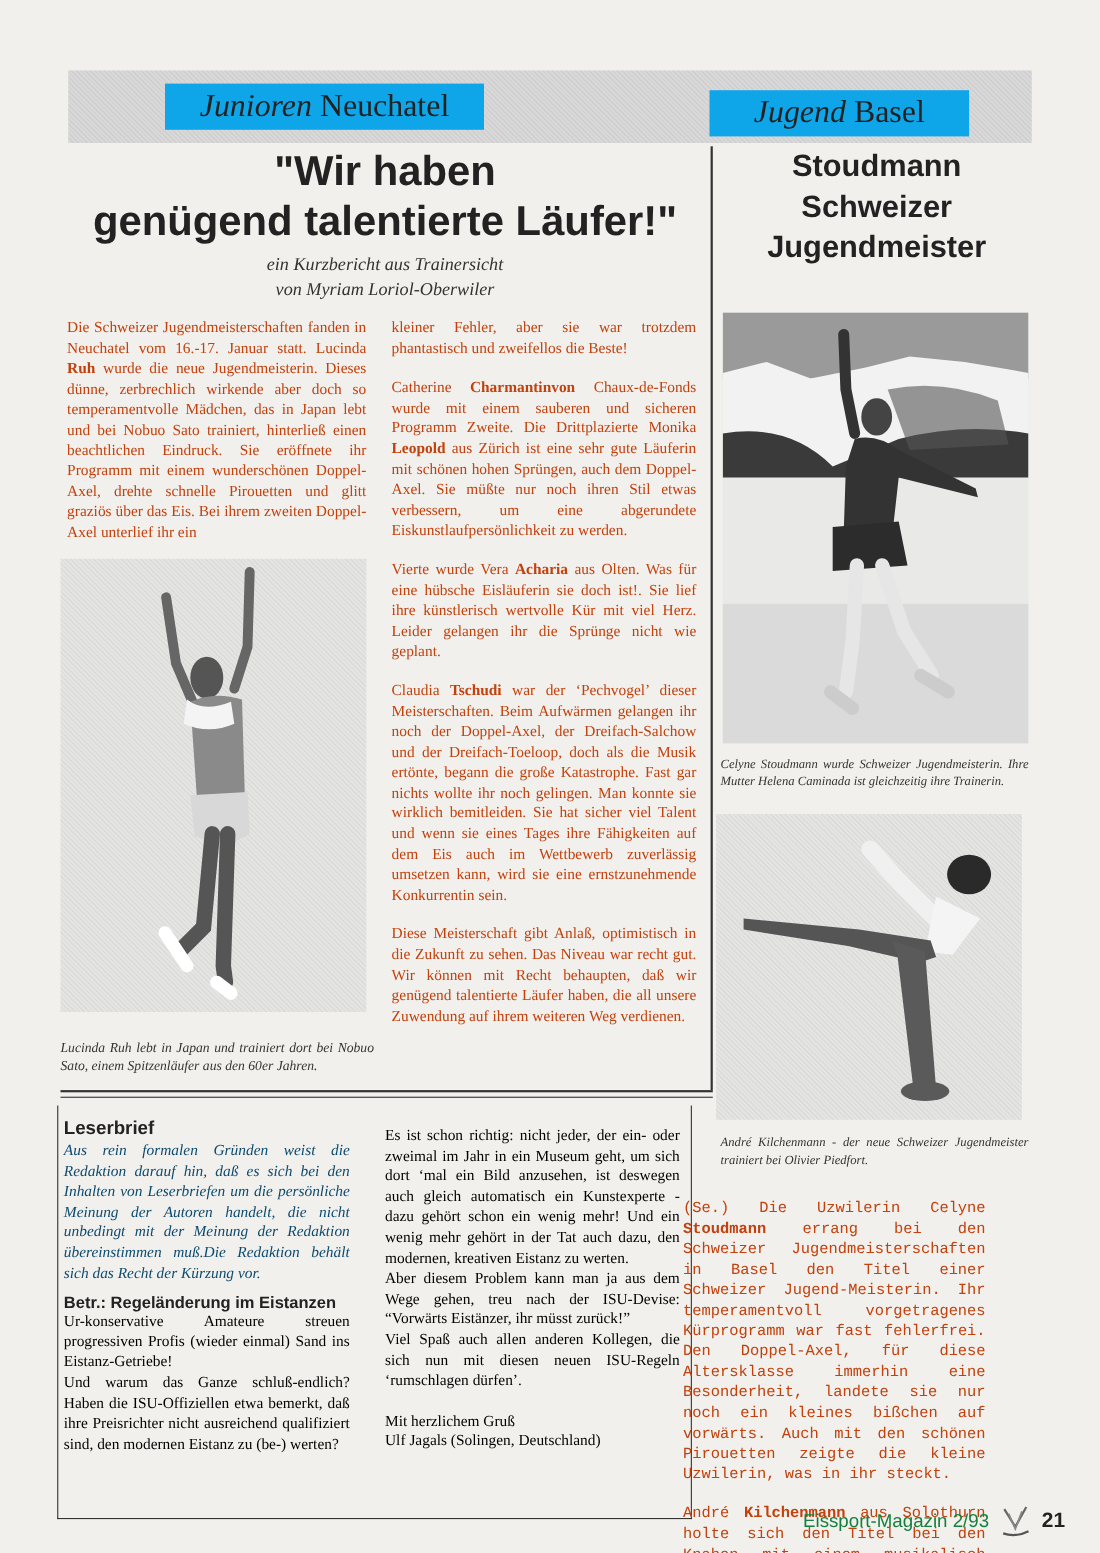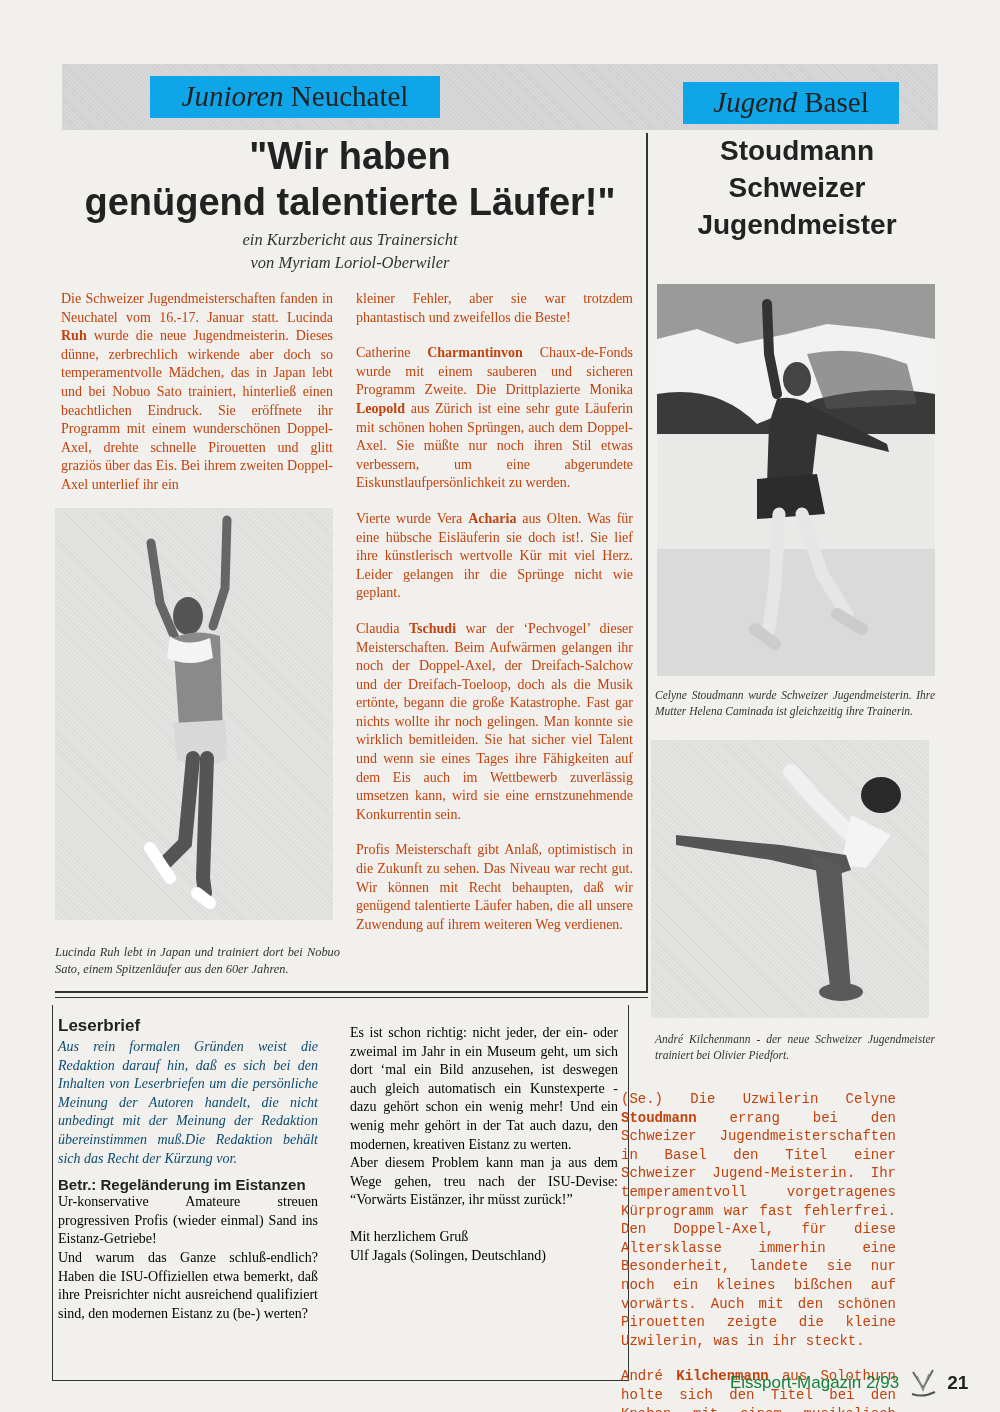--- a/index.html
+++ b/index.html
@@ -43,21 +43,21 @@
 </style>
 </head>
 <body>
 
 <div class="abs band"></div>
 
 <div class="abs section-label" style="left:150px; top:76px; width:290px; height:42px;">
   <i>Junioren</i><span> Neuchatel</span>
 </div>
 
-<div class="abs section-label" style="left:683px; top:82px; width:216px; height:42px;">
+<div class="abs section-label" style="left:645px; top:82px; width:236px; height:42px;">
   <i>Jugend</i><span> Basel</span>
 </div>
 
 <div class="abs vline" style="left:646px; top:133px; height:858px;"></div>
 
 <div class="abs" style="left:60px; top:134px; width:580px;">
   <h1 class="headline" style="font-size:38px; line-height:44px;">"Wir haben</h1>
   <h1 class="headline" style="font-size:38px; line-height:44px; margin-top:2px;">genügend talentierte Läufer!"</h1>
   <div class="subhead" style="margin-top:4px;">ein Kurzbericht aus Trainersicht</div>
   <div class="subhead">von Myriam Loriol-Oberwiler</div>
@@ -84,39 +84,40 @@
 
 <div class="abs" style="left:55px; top:944px; width:285px;">
   <p class="caption">Lucinda Ruh lebt in Japan und trainiert dort bei Nobuo Sato, einem Spitzenläufer aus den 60er Jahren.</p>
 </div>
 
 <div class="abs" style="left:356px; top:290px; width:277px;">
   <p class="body-text" style="margin-bottom:17px;"><span>kleiner Fehler, aber sie war trotzdem phantastisch und zweifellos die Beste!</span></p>
   <p class="body-text" style="margin-bottom:17px;"><span>Catherine </span><b>Charmantinvon</b><span> Chaux-de-Fonds wurde mit einem sauberen und sicheren Programm Zweite. Die Drittplazierte Monika </span><b>Leopold</b><span> aus Zürich ist eine sehr gute Läuferin mit schönen hohen Sprüngen, auch dem Doppel-Axel. Sie müßte nur noch ihren Stil etwas verbessern, um eine abgerundete Eiskunstlaufpersönlichkeit zu werden.</span></p>
   <p class="body-text" style="margin-bottom:17px;"><span>Vierte wurde Vera </span><b>Acharia</b><span> aus Olten. Was für eine hübsche Eisläuferin sie doch ist!. Sie lief ihre künstlerisch wertvolle Kür mit viel Herz. Leider gelangen ihr die Sprünge nicht wie geplant.</span></p>
   <p class="body-text" style="margin-bottom:17px;"><span>Claudia </span><b>Tschudi</b><span> war der ‘Pechvogel’ dieser Meisterschaften. Beim Aufwärmen gelangen ihr noch der Doppel-Axel, der Dreifach-Salchow und der Dreifach-Toeloop, doch als die Musik ertönte, begann die große Katastrophe. Fast gar nichts wollte ihr noch gelingen. Man konnte sie wirklich bemitleiden. Sie hat sicher viel Talent und wenn sie eines Tages ihre Fähigkeiten auf dem Eis auch im Wettbewerb zuverlässig umsetzen kann, wird sie eine ernstzunehmende Konkurrentin sein.</span></p>
-  <p class="body-text"><span>Profis Meisterschaft gibt Anlaß, optimistisch in die Zukunft zu sehen. Das Niveau war recht gut. Wir können mit Recht behaupten, daß wir genügend talentierte Läufer haben, die all unsere Zuwendung auf ihrem weiteren Weg verdienen.</span></p>
+  <p class="body-text"><span>Diese Meisterschaft gibt Anlaß, optimistisch in die Zukunft zu sehen. Das Niveau war recht gut. Wir können mit Recht behaupten, daß wir genügend talentierte Läufer haben, die all unsere Zuwendung auf ihrem weiteren Weg verdienen.</span></p>
 </div>
 
 <div class="abs hline" style="left:55px; top:991px; width:593px;"></div>
 <div class="abs hline" style="left:55px; top:997px; width:593px; height:1px;"></div>
 
 <div class="abs" style="left:52px; top:1005px; width:575px; height:375px; border:1.5px solid #333; border-top:none;"></div>
 
 <div class="abs" style="left:58px; top:1016px; width:260px;">
   <h2 class="box-title">Leserbrief</h2>
   <p class="italic-note">Aus rein formalen Gründen weist die Redaktion darauf hin, daß es sich bei den Inhalten von Leserbriefen um die persönliche Meinung der Autoren handelt, die nicht unbedingt mit der Meinung der Redaktion übereinstimmen muß.Die Redaktion behält sich das Recht der Kürzung vor.</p>
   <h3 class="box-sub">Betr.: Regeländerung im Eistanzen</h3>
   <p class="plain">Ur-konservative Amateure streuen progressiven Profis (wieder einmal) Sand ins Eistanz-Getriebe!</p>
   <p class="plain">Und warum das Ganze schluß-endlich? Haben die ISU-Offiziellen etwa bemerkt, daß ihre Preisrichter nicht ausreichend qualifiziert sind, den modernen Eistanz zu (be-) werten?</p>
 </div>
 
 <div class="abs" style="left:350px; top:1024px; width:268px;">
   <p class="plain">Es ist schon richtig: nicht jeder, der ein- oder zweimal im Jahr in ein Museum geht, um sich dort ‘mal ein Bild anzusehen, ist deswegen auch gleich automatisch ein Kunstexperte - dazu gehört schon ein wenig mehr! Und ein wenig mehr gehört in der Tat auch dazu, den modernen, kreativen Eistanz zu werten.</p>
   <p class="plain">Aber diesem Problem kann man ja aus dem Wege gehen, treu nach der ISU-Devise: “Vorwärts Eistänzer, ihr müsst zurück!”</p>
+  <p class="plain">Viel Spaß auch allen anderen Kollegen, die sich nun mit diesen neuen ISU-Regeln ‘rumschlagen dürfen’.</p>
   <p class="plain" style="margin-top:18px;">Mit herzlichem Gruß</p>
   <p class="plain">Ulf Jagals (Solingen, Deutschland)</p>
 </div>
 
 <div class="abs" style="left:652px; top:132px; width:290px;">
   <div class="headline" style="font-size:28px; line-height:37px;">Stoudmann</div>
   <div class="headline" style="font-size:28px; line-height:37px;">Schweizer</div>
   <div class="headline" style="font-size:28px; line-height:37px;">Jugendmeister</div>
 </div>
 

